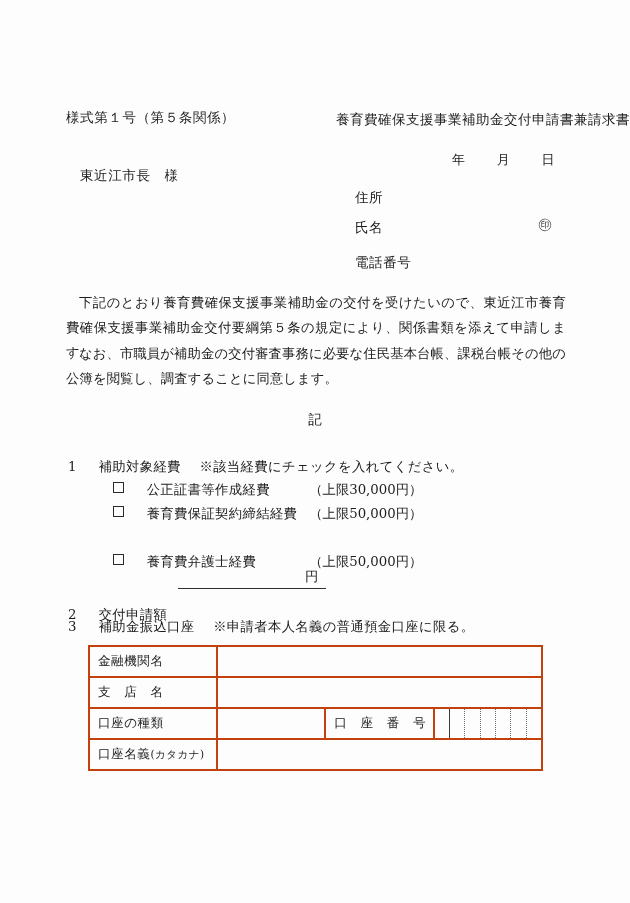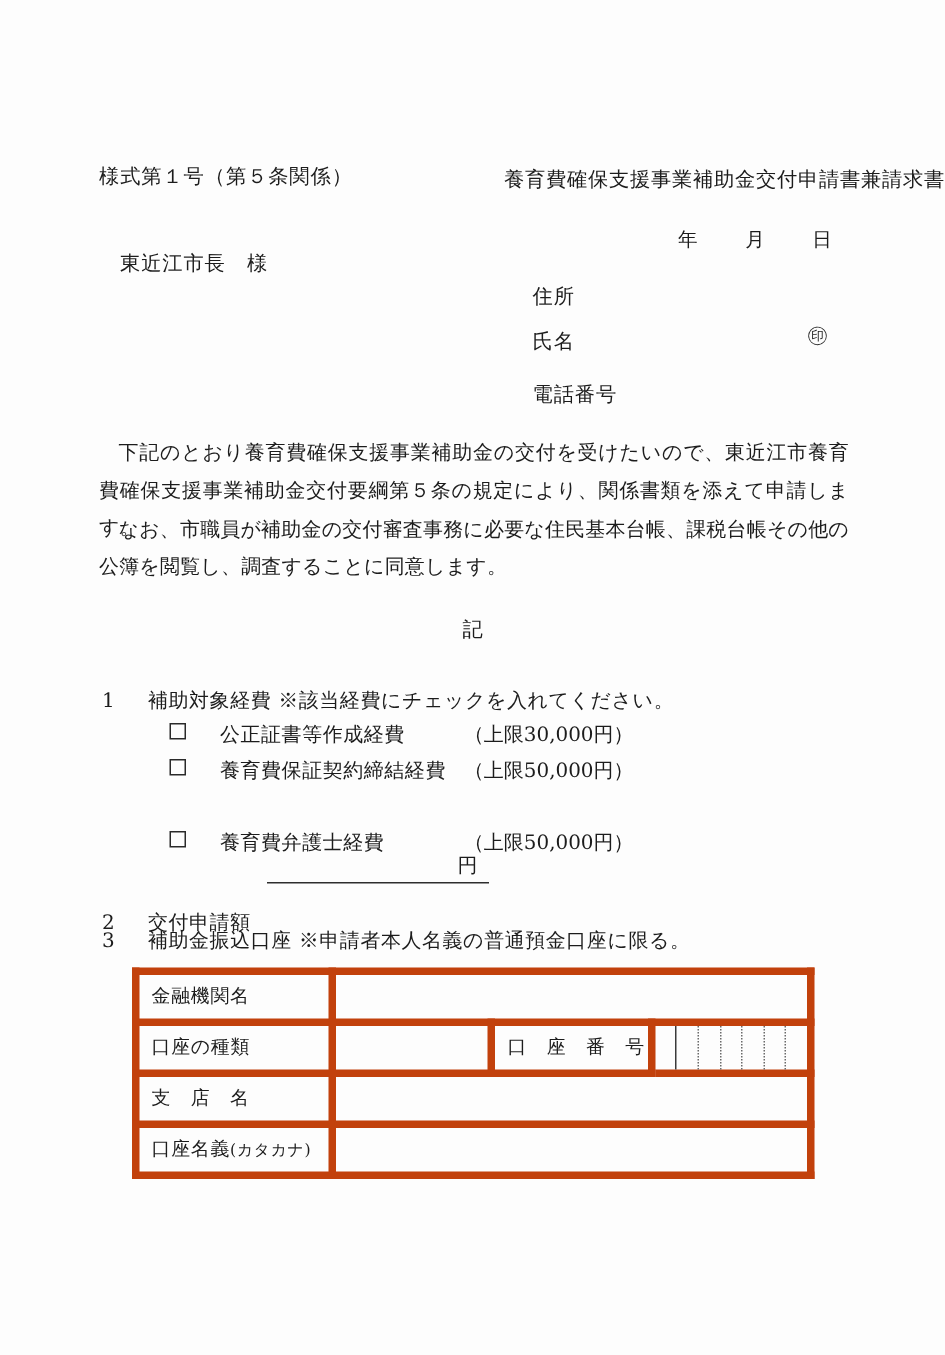--- a/index.html
+++ b/index.html
@@ -102,21 +102,21 @@
     white-space: nowrap;
   }
   .sec .num {
     display: inline-block;
     width: 26px;
     font-family: "DejaVu Serif", "Liberation Serif", serif;
   }
   .sec-1 { left: 68px; top: 458px; }
   .sec-2 { left: 68px; top: 570px; margin-top: 36px; }
   .sec-3 { left: 68px; top: 618px; }
-  .sec .note { }
+  .sec .note { margin-left: 14px; }
 
   
   .check-row {
     position: absolute;
     font-size: 13.3px;
     letter-spacing: 0.4px;
     white-space: nowrap;
   }
   .check-row .box {
     display: inline-block;
@@ -155,21 +155,21 @@
   .acct-table {
     position: absolute;
     left: 88px;
     top: 645px;
     width: 455px;
     border-collapse: collapse;
     table-layout: fixed;
     font-size: 12.6px;
   }
   .acct-table td {
-    border: 5px solid #c2410c;
+    border: 2px solid #c2410c;
     height: 29px;
     padding: 0 8px;
     letter-spacing: 0.5px;
   }
   .acct-table td.lbl {
     width: 110px;
     white-space: nowrap;
   }
   .acct-table td.val { padding: 0; }
   .acct-table td.acct-no-lbl {
@@ -252,43 +252,43 @@
   <div class="sec sec-3">
     <span class="num">3</span>
     <span>補助金振込口座</span>
     <span class="note">※申請者本人名義の普通預金口座に限る。</span>
   </div>
 
   <table class="acct-table">
     <tbody>
         <tr>
       <td class="lbl">金融機関名</td>
+      <td class="val" colspan="3"></td>
+    </tr>
+    <tr>
+      <td class="lbl">支　店　名</td>
       <td class="val" colspan="3"></td>
     </tr>
     <tr>
       <td class="lbl">口座の種類</td>
       <td class="val"></td>
       <td class="acct-no-lbl">口　座　番　号</td>
       <td class="val">
         <div class="digit-cells">
           <span class="dc solid"></span>
           <span class="dc"></span>
           <span class="dc"></span>
           <span class="dc"></span>
           <span class="dc"></span>
           <span class="dc"></span>
           <span class="dc"></span>
         </div>
       </td>
     </tr>
     <tr>
-      <td class="lbl">支　店　名</td>
-      <td class="val" colspan="3"></td>
-    </tr>
-    <tr>
       <td class="lbl">
         <span>口座名義</span><span class="kana">(カタカナ)</span>
       </td>
       <td class="val" colspan="3"></td>
     </tr>
   </tbody>
     </table>
 
 </div>
 

